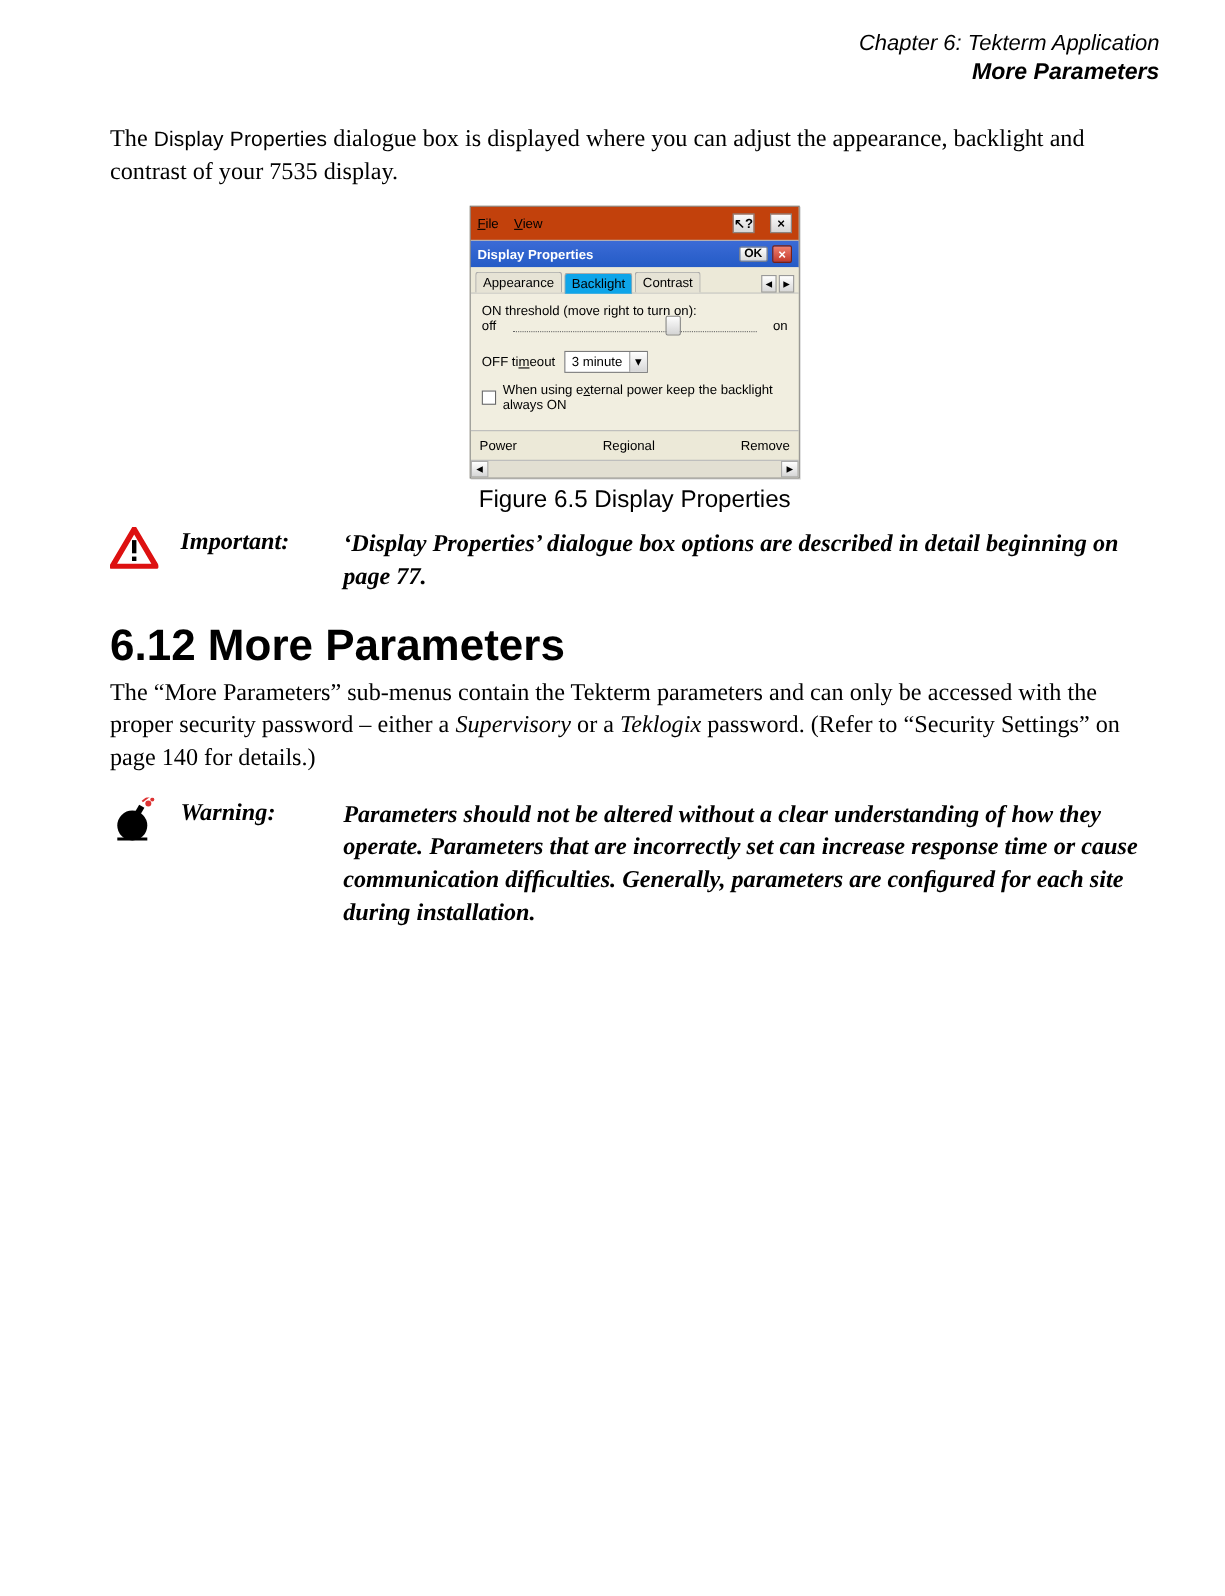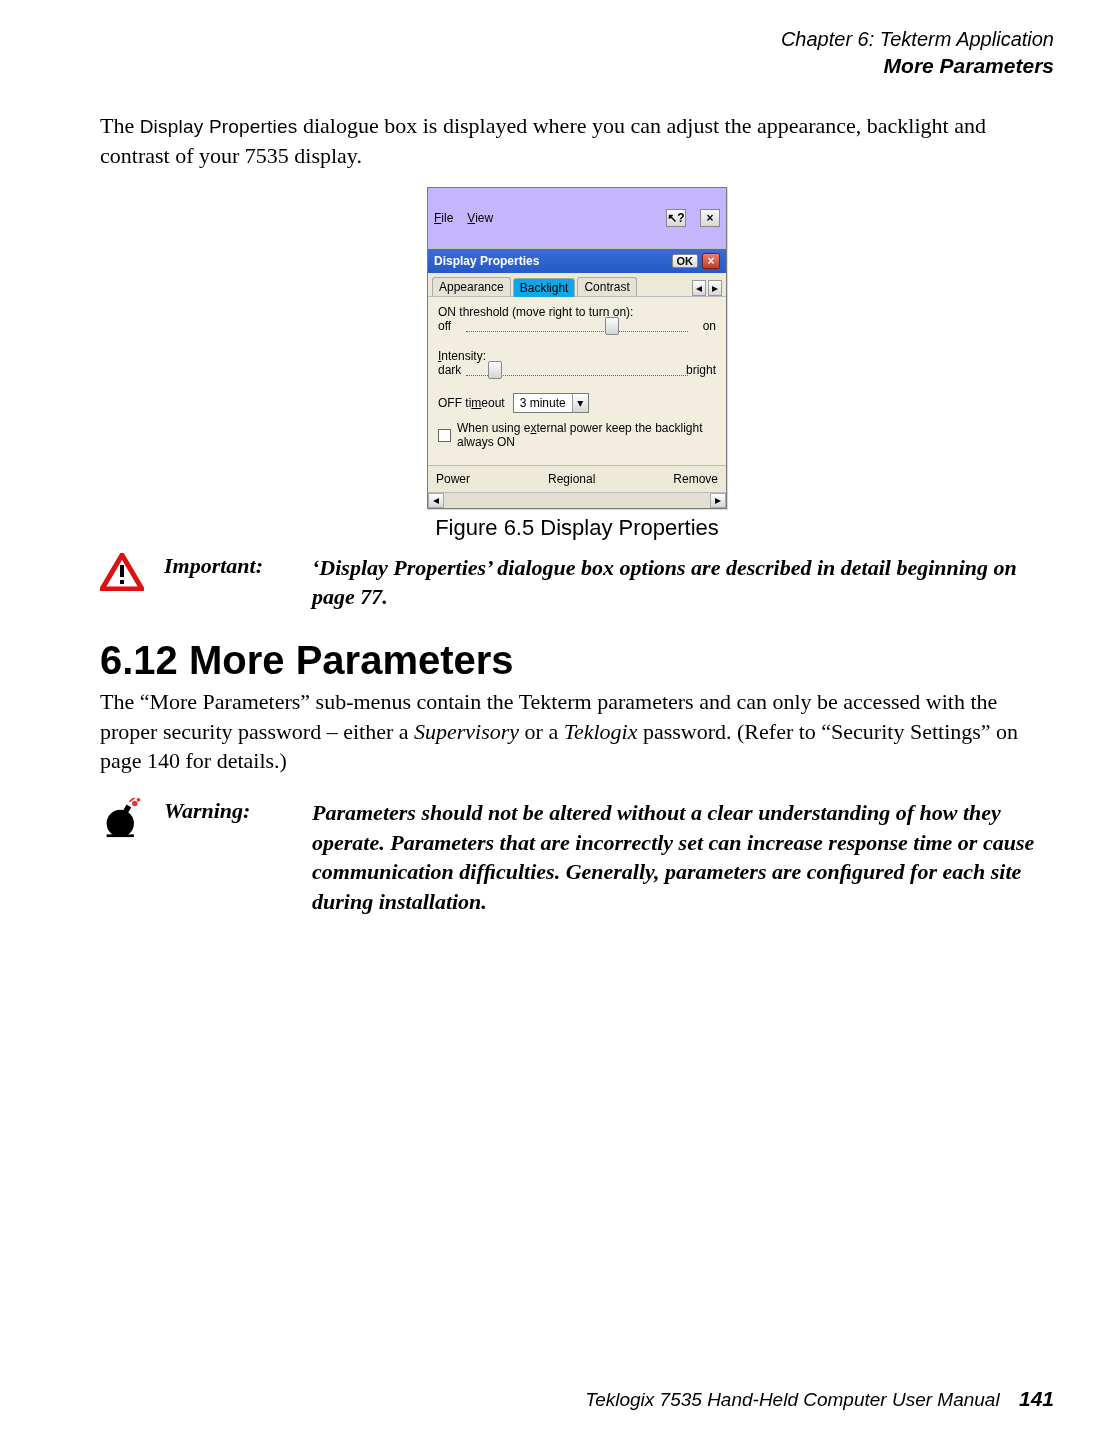--- a/index.html
+++ b/index.html
@@ -7,21 +7,21 @@
   .page { position: relative; width: 1114px; height: 1451px; padding: 26px 60px 40px 100px; }
   .running-head { text-align: right; font-style: italic; font-family: Arial, Helvetica, sans-serif; line-height: 1.3; margin-bottom: 32px; }
   .running-head .chapter { font-size: 20px; font-weight: 400; }
   .running-head .section { font-size: 21px; font-weight: 700; }
   .body-text { font-size: 22px; line-height: 1.35; margin-bottom: 16px; }
   .display-props-inline { font-family: Arial, Helvetica, sans-serif; font-size: 19px; letter-spacing: .2px; }
   .figure-wrap { text-align: center; margin: 6px 0 8px 0; }
   .caption { font-family: Arial, Helvetica, sans-serif; font-size: 22px; margin-top: 6px; }
   
   .mock { display: inline-block; width: 300px; border: 1px solid #7a7a7a; background: #ece9d8; font-family: Tahoma, Arial, sans-serif; font-size: 12px; color: #000; text-align: left; box-shadow: 1px 1px 0 rgba(0,0,0,.15); }
-  .mock .menubar { background: #c4b5fd; border-bottom: 1px solid #bfbfbf; padding: 21px 6px; display: flex; align-items: center; gap: 14px; }
+  .mock .menubar { background: #c2410c; border-bottom: 1px solid #bfbfbf; padding: 6px 6px; display: flex; align-items: center; gap: 14px; }
   .mock .menubar .u { text-decoration: underline; }
   .mock .menubar .spacer { flex: 1; }
   .mock .menubar .rbtn { width: 20px; height: 18px; border: 1px solid #888; background: linear-gradient(#fbfbfb,#d7d7d7); display: inline-flex; align-items: center; justify-content: center; font-weight: 700; }
   .mock .titlebar { background: linear-gradient(#3b6bd6,#245bc6); color: #fff; padding: 4px 6px; display: flex; align-items: center; }
   .mock .titlebar .t { flex: 1; font-weight: 700; }
   .mock .okbtn { background: linear-gradient(#fff,#d9d9d9); color: #000; border: 1px solid #888; border-radius: 2px; padding: 0 4px; font-size: 11px; font-weight: 700; margin-right: 4px; }
   .mock .closebtn { width: 18px; height: 16px; background: linear-gradient(#f08070,#c43a2a); color:#fff; border:1px solid #7a1f12; display:inline-flex; align-items:center; justify-content:center; font-weight:700; border-radius:2px; }
   .mock .tabs { background:#ece9d8; padding: 4px 4px 0 4px; display:flex; align-items:flex-end; gap:0; border-bottom:1px solid #bbb; }
   .mock .tab { border:1px solid #aaa; border-bottom:none; padding:2px 6px; background:#e6e3d5; border-radius:3px 3px 0 0; margin-right:2px; font-size:12px; }
   .mock .tab.active { background:#0ea5e9; position:relative; top:1px; }
@@ -106,29 +106,20 @@
       <div class="panel">
         <div class="row">
           <div>ON threshold (move right to turn on):</div>
           <div class="sliderbar">
             <span class="sl-left">off</span>
             <span class="sl-right">on</span>
             <div class="ticks"></div>
             <div class="thumb" style="left:60%;"></div>
           </div>
         </div>
-        <div class="row">
-          <div><span style="text-decoration:underline">I</span><span>ntensity:</span></div>
-          <div class="sliderbar">
-            <span class="sl-left">dark</span>
-            <span class="sl-right">bright</span>
-            <div class="ticks"></div>
-            <div class="thumb" style="left:18%;"></div>
-          </div>
-        </div>
         <div class="row timeout-row">
           <span>OFF ti<span style="text-decoration:underline">m</span>eout</span>
           <span class="combo">
             <span class="val">3 minute</span>
             <span class="dd">
                 <span>▾</span>
               </span>
           </span>
         </div>
         <div class="row chk-row">
@@ -175,18 +166,14 @@
         <circle cx="40" cy="2" r="2" fill="#d33"></circle>
         <circle cx="20" cy="28" r="15" fill="#000"></circle>
         <rect x="5" y="40" width="30" height="3" fill="#000"></rect>
         <rect x="24" y="8" width="6" height="10" fill="#000" transform="rotate(30 27 13)"></rect>
       </svg>
     </div>
     <div class="label">Warning:</div>
     <div class="msg">Parameters should not be altered without a clear understanding of how they operate. Parameters that are incorrectly set can increase response time or cause communication difﬁculties. Generally, parameters are conﬁgured for each site during installation.</div>
   </div>
 
-  <div class="footer">
-    <span>Teklogix 7535 Hand-Held Computer User Manual</span>
-    <span class="pg">141</span>
-  </div>
 
 </div>
 
 </body></html>

